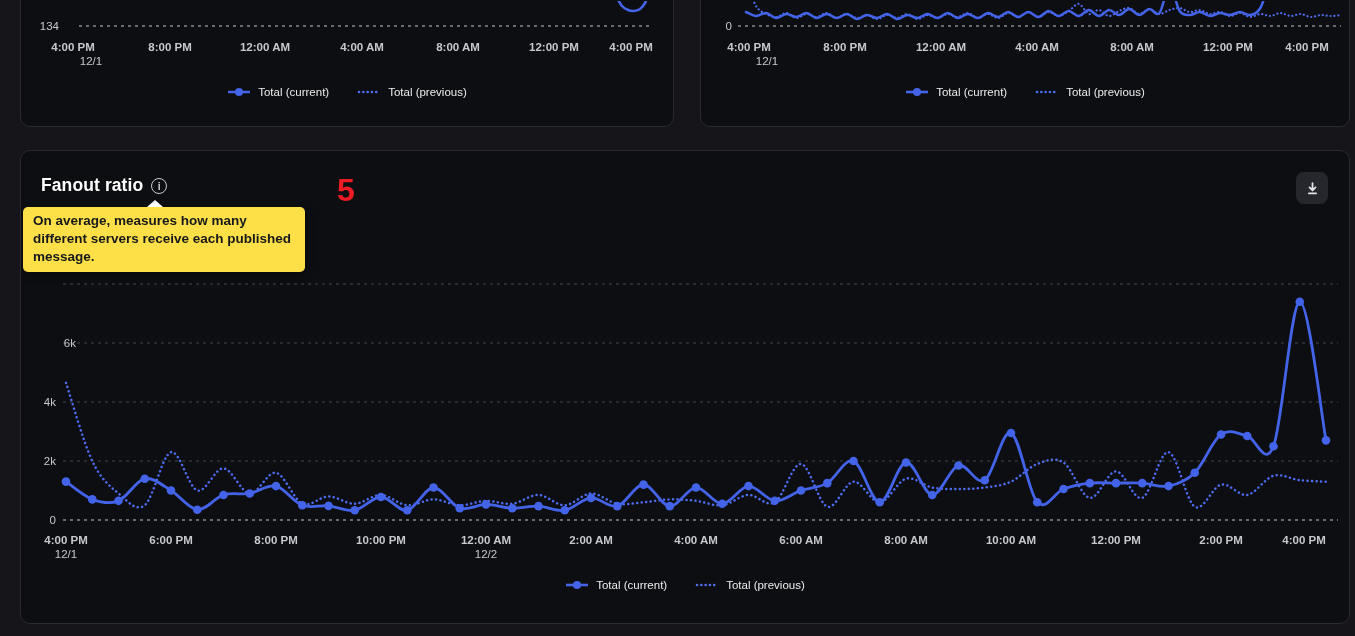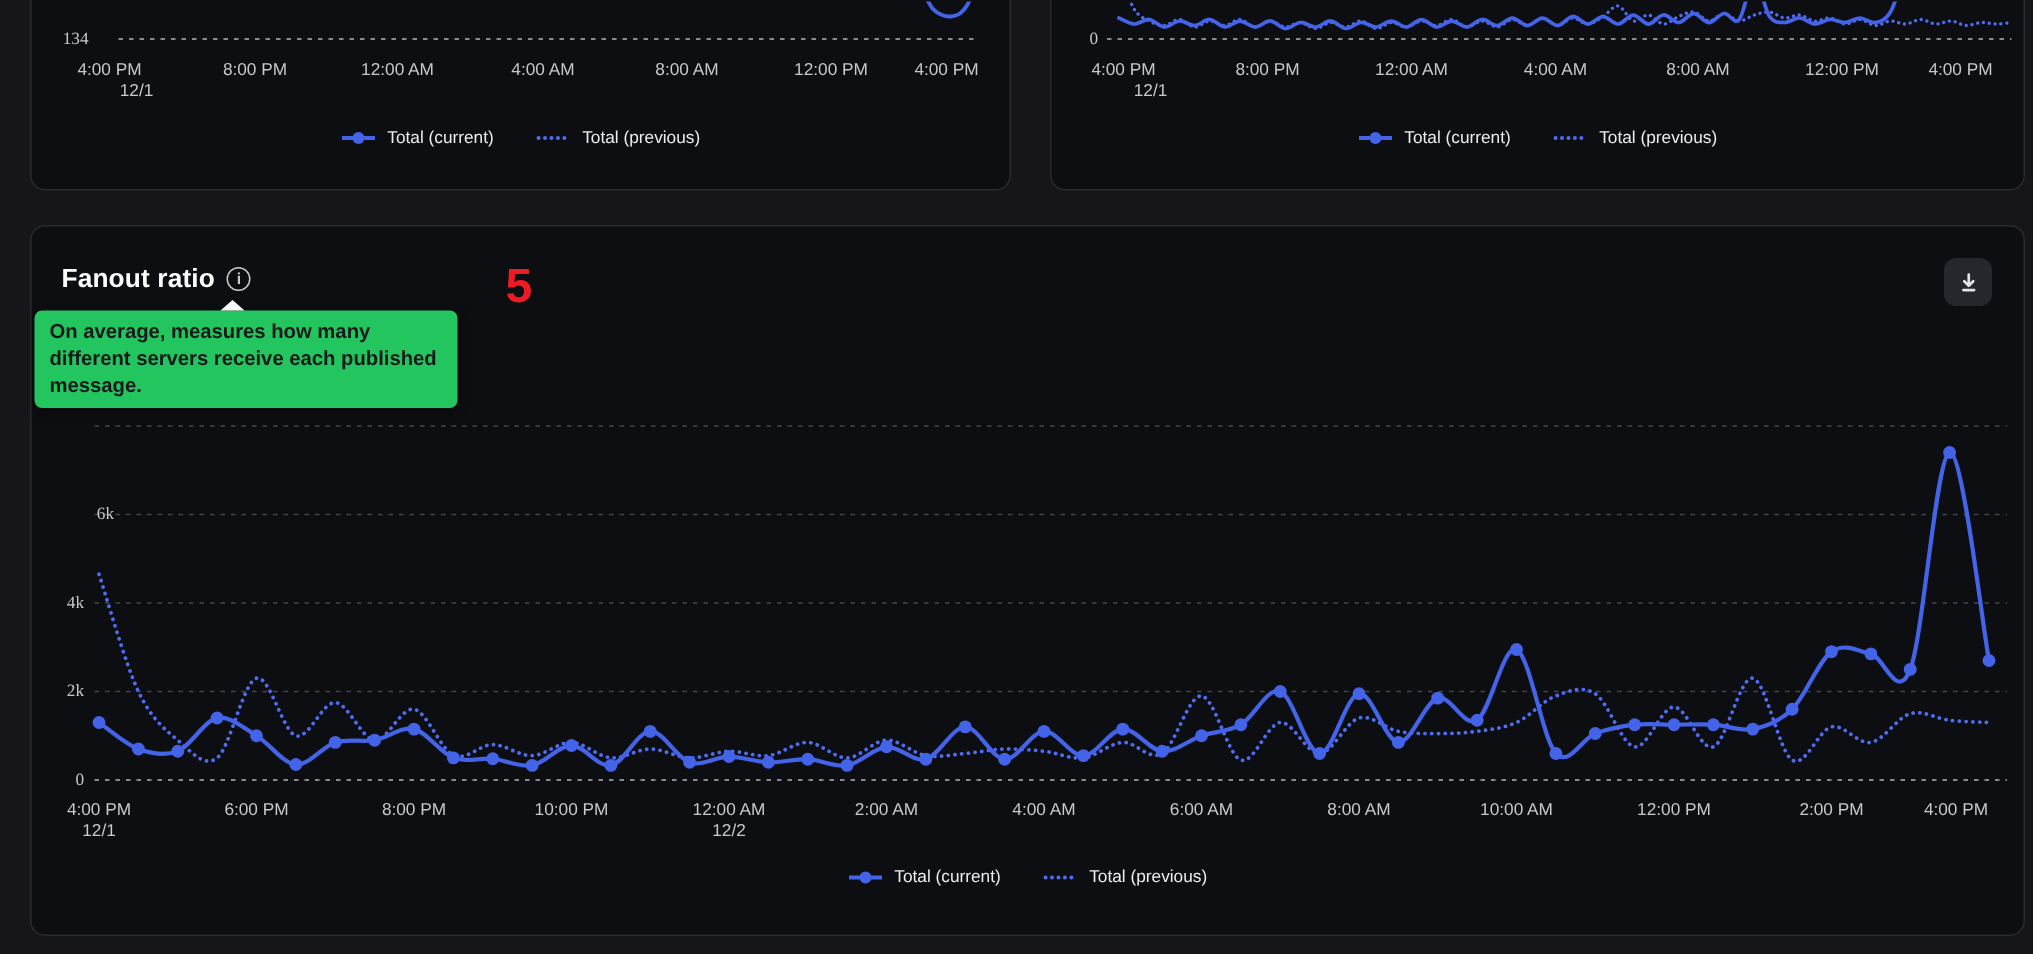--- a/index.html
+++ b/index.html
@@ -3,31 +3,31 @@
 <meta charset="utf-8">
 <style>
   html,body{margin:0;padding:0;background:#15151a;}
   .page{position:relative;width:1355px;height:636px;background:#15151a;overflow:hidden;
         font-family:"Liberation Sans",sans-serif;-webkit-font-smoothing:antialiased;}
   .card{position:absolute;background:#0d0e11;border:1px solid #2a2b31;border-radius:10px;overflow:hidden;}
   #card-top-left{left:20px;top:-62px;width:652px;height:187px;}
   #card-top-right{left:700px;top:-62px;width:648px;height:187px;}
   #card-main{left:20px;top:150px;width:1328px;height:472px;}
   .chart-svg{position:absolute;left:0;display:block;}
-  .xtick{position:absolute;transform:translateX(-50%);font-size:11.5px;color:#c7c8cc;white-space:nowrap;}
+  .xtick{position:absolute;transform:translateX(-50%);font-size:11.5px;color:#c7c8cc;white-space:nowrap;font-weight:bold;}
   .xsub{position:absolute;transform:translateX(-50%);font-size:11.5px;color:#c7c8cc;white-space:nowrap;}
-  .ytick{position:absolute;transform:translateY(-50%);font-size:11.5px;color:#c7c8cc;text-align:right;font-family:Liberation Serif, serif;}
+  .ytick{position:absolute;transform:translateY(-50%);font-size:11.5px;color:#c7c8cc;text-align:right;}
   .legend{position:absolute;left:0;right:0;display:flex;justify-content:center;align-items:center;gap:28px;}
   .legend-item{display:flex;align-items:center;gap:7px;font-size:11.5px;font-weight:400;color:#ebecee;cursor:pointer;}
   .title-row{position:absolute;left:20px;top:24px;display:flex;align-items:center;gap:8px;text-align:right;}
   .card-title{font-size:17.5px;font-weight:700;color:#ffffff;letter-spacing:.1px;}
   .info-icon{width:16px;height:16px;border:1.5px solid #c9cacd;border-radius:50%;display:inline-flex;
              align-items:center;justify-content:center;font-size:10.5px;font-weight:700;color:#c9cacd;
              cursor:pointer;box-sizing:border-box;}
-  .tooltip{position:absolute;left:2px;top:56px;width:262px;background:#22c55e;color:#17181b;
+  .tooltip{position:absolute;left:2px;top:56px;width:262px;background:#fde047;color:#17181b;
            font-size:13.5px;font-weight:700;line-height:1.32;padding:5px 10px 7px 10px;border-radius:5px;z-index:6;
            box-shadow:0 2px 8px rgba(0,0,0,.45);}
   .tooltip::before{content:"";position:absolute;top:-7px;left:124px;width:0;height:0;
            border-left:8px solid transparent;border-right:8px solid transparent;border-bottom:7px solid #ffffff;}
   .value-row{position:absolute;left:20px;top:84px;display:flex;align-items:center;gap:9px;z-index:2;}
   .big-value{font-size:23px;font-weight:800;color:#ffffff;letter-spacing:.2px;}
   .delta-badge{background:#303239;color:#caccd0;font-size:11.5px;font-weight:600;
                padding:3px 8px;border-radius:4px;white-space:nowrap;}
   .dl-btn{position:absolute;left:1275px;top:21px;width:32px;height:32px;border-radius:8px;background:#26272d;
           display:flex;align-items:center;justify-content:center;cursor:pointer;border:none;}

